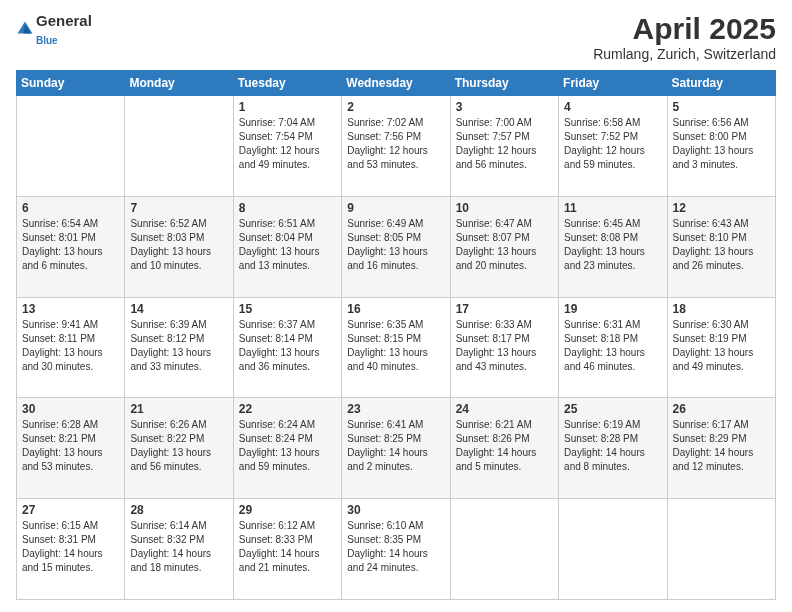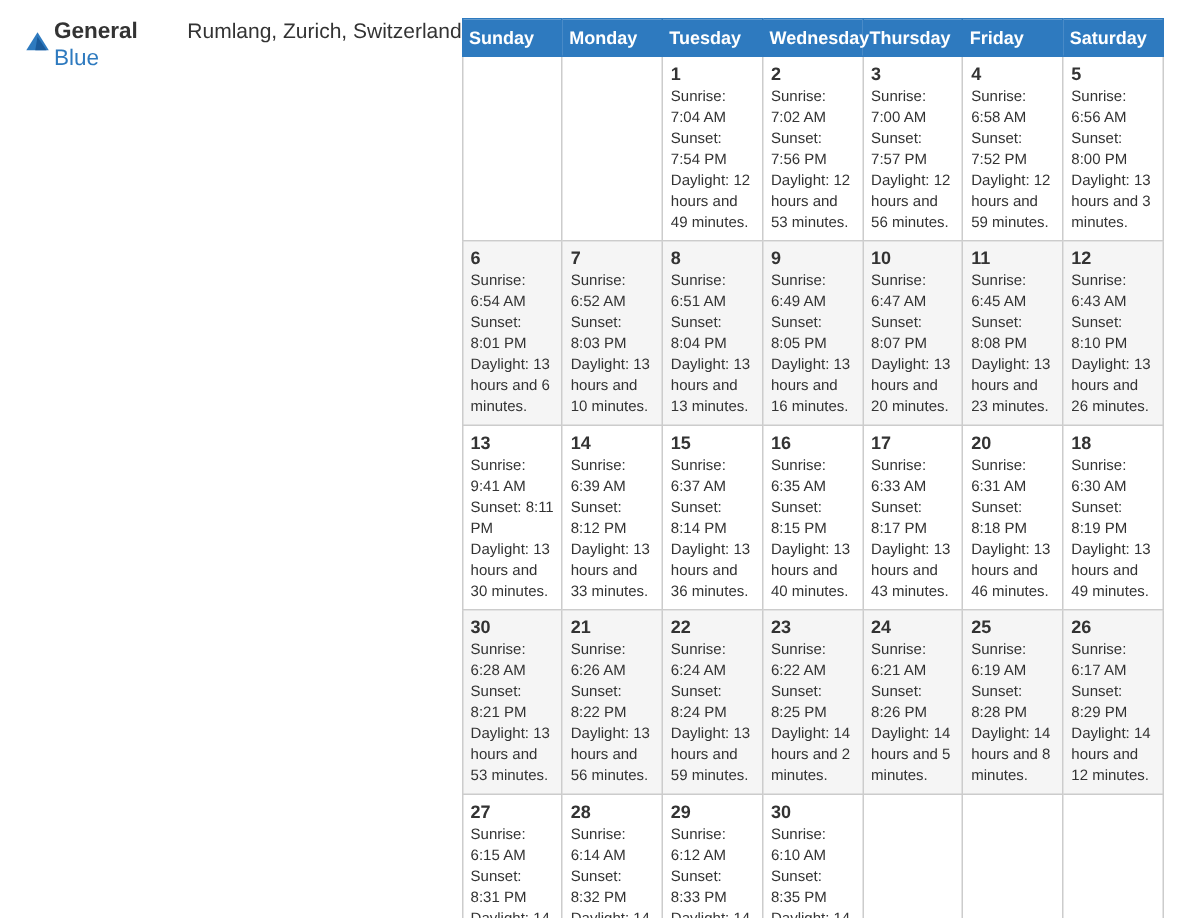--- a/index.html
+++ b/index.html
@@ -8,41 +8,41 @@
       background: #fff;
       width: 792px;
       height: 612px;
       overflow: hidden;
     }
     .page {
       width: 792px;
       height: 612px;
       padding: 12px 16px;
       display: flex;
-      flex-direction: row;
+      flex-direction: column;
     }
     .header {
       display: flex;
       justify-content: space-between;
       align-items: flex-start;
       margin-bottom: 8px;
     }
     .logo {
       display: flex;
       align-items: center;
       gap: 2px;
     }
     .logo-text-general {
       font-size: 15px;
       font-weight: bold;
       color: #333;
     }
     .logo-text-blue {
-      font-size: 15px;
-      font-weight: normal;
+      font-size: 10px;
+      font-weight: bold;
       color: #2e7abf;
     }
     .logo-icon {
       width: 18px;
       height: 18px;
       margin-bottom: 2px;
     }
     .title-block {
       text-align: right;
     }
@@ -116,20 +116,21 @@
       <svg class="logo-icon" viewBox="0 0 24 24" xmlns="http://www.w3.org/2000/svg">
         <polygon points="12,2 22,18 2,18" fill="#2e7abf"></polygon>
         <polygon points="12,6 20,18 10,18" fill="#1a5a9a"></polygon>
       </svg>
       <div>
         <span class="logo-text-general">General</span><br>
         <span class="logo-text-blue">Blue</span>
       </div>
     </div>
     <div class="title-block">
+      <div class="calendar-title">April 2025</div>
       <div class="calendar-subtitle">Rumlang, Zurich, Switzerland</div>
     </div>
   </div>
 
   <table class="calendar">
     <thead>
       <tr>
         <th>Sunday</th>
         <th>Monday</th>
         <th>Tuesday</th>
@@ -243,21 +244,21 @@
 Sunset: 8:15 PM
 Daylight: 13 hours and 40 minutes.</div>
           </td>
           <td>
             <span class="day-num">17</span>
             <div class="day-info">Sunrise: 6:33 AM
 Sunset: 8:17 PM
 Daylight: 13 hours and 43 minutes.</div>
           </td>
           <td>
-            <span class="day-num">20</span>
+            <span class="day-num">19</span>
             <div class="day-info">Sunrise: 6:31 AM
 Sunset: 8:18 PM
 Daylight: 13 hours and 46 minutes.</div>
           </td>
           <td>
             <span class="day-num">18</span>
             <div class="day-info">Sunrise: 6:30 AM
 Sunset: 8:19 PM
 Daylight: 13 hours and 49 minutes.</div>
           </td>
@@ -276,21 +277,21 @@
 Daylight: 13 hours and 56 minutes.</div>
           </td>
           <td>
             <span class="day-num">22</span>
             <div class="day-info">Sunrise: 6:24 AM
 Sunset: 8:24 PM
 Daylight: 13 hours and 59 minutes.</div>
           </td>
           <td>
             <span class="day-num">23</span>
-            <div class="day-info">Sunrise: 6:22 AM
+            <div class="day-info">Sunrise: 6:41 AM
 Sunset: 8:25 PM
 Daylight: 14 hours and 2 minutes.</div>
           </td>
           <td>
             <span class="day-num">24</span>
             <div class="day-info">Sunrise: 6:21 AM
 Sunset: 8:26 PM
 Daylight: 14 hours and 5 minutes.</div>
           </td>
           <td>

